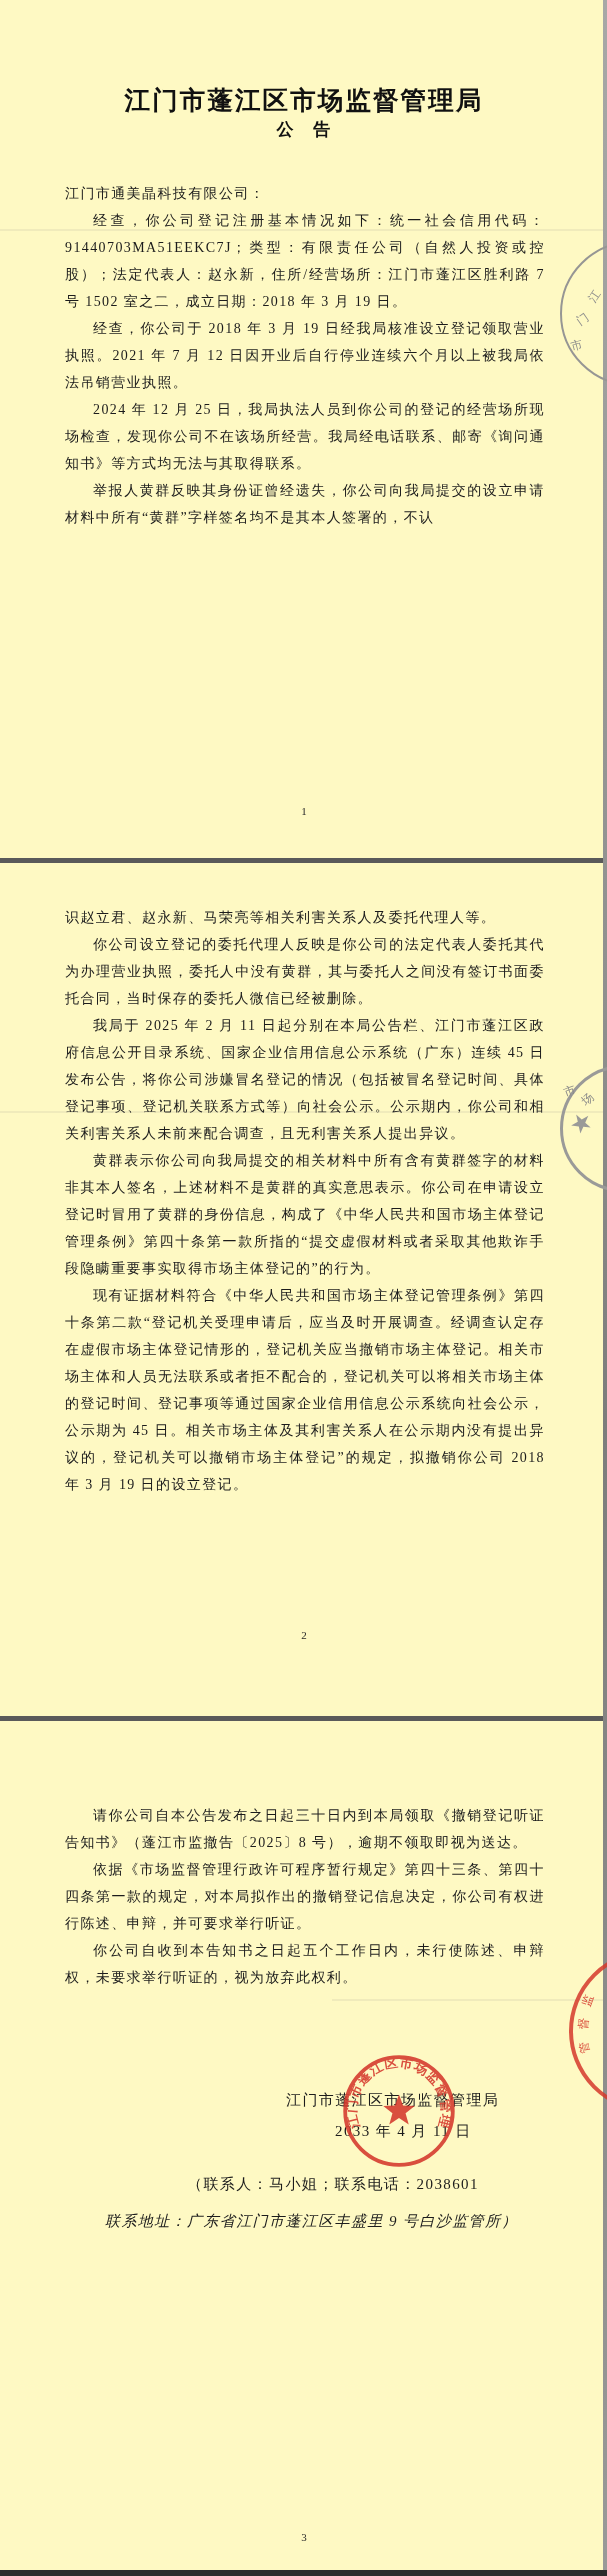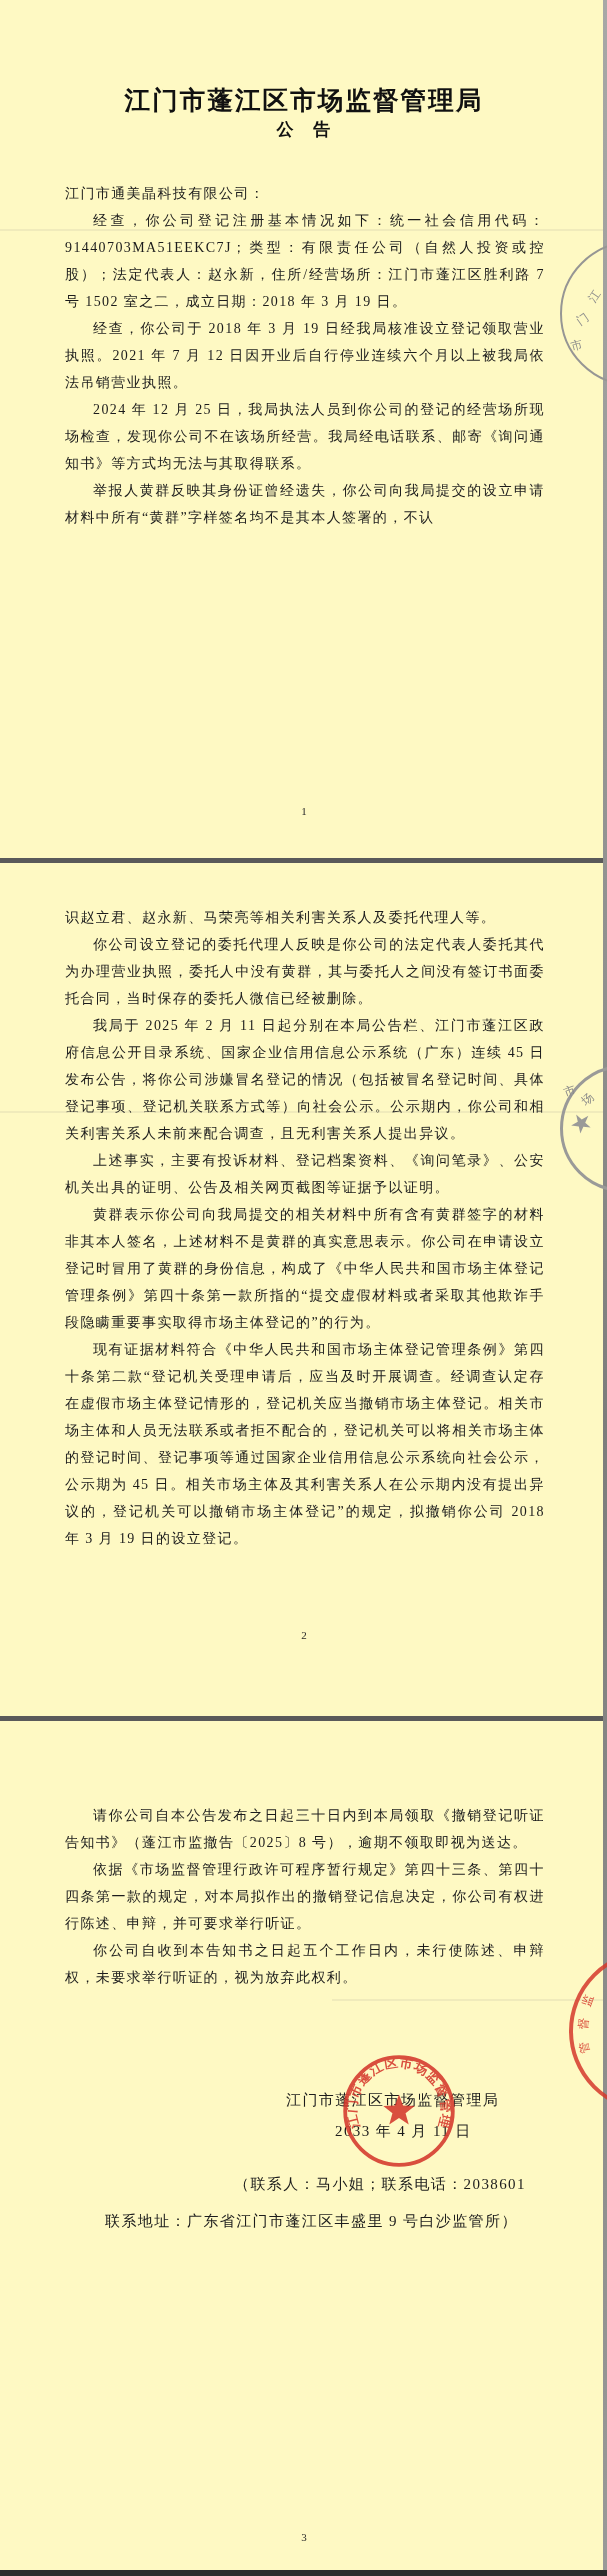--- a/index.html
+++ b/index.html
@@ -85,21 +85,20 @@
     <span class="edge-seal-char" style="left:571px; top:338px; color:#8f8f8d; transform:rotate(-15deg);">市</span>
   </div>
 
   <div class="divider" style="top:858px; height:4.8px;"></div>
 
   <div class="page" style="top:822px; height:854px;">
     <div class="body-block" style="top:82px; height:730px;">
       <p class="no-indent">识赵立君、赵永新、马荣亮等相关利害关系人及委托代理人等。</p>
       <p>你公司设立登记的委托代理人反映是你公司的法定代表人委托其代为办理营业执照，委托人中没有黄群，其与委托人之间没有签订书面委托合同，当时保存的委托人微信已经被删除。</p>
       <p>我局于 2025 年 2 月 11 日起分别在本局公告栏、江门市蓬江区政府信息公开目录系统、国家企业信用信息公示系统（广东）连续 45 日发布公告，将你公司涉嫌冒名登记的情况（包括被冒名登记时间、具体登记事项、登记机关联系方式等）向社会公示。公示期内，你公司和相关利害关系人未前来配合调查，且无利害关系人提出异议。</p>
-      <p>上述事实，主要有投诉材料、登记档案资料、《询问笔录》、公安机关出具的证明、公告及相关网页截图等证据予以证明。</p>
       <p>黄群表示你公司向我局提交的相关材料中所有含有黄群签字的材料非其本人签名，上述材料不是黄群的真实意思表示。你公司在申请设立登记时冒用了黄群的身份信息，构成了《中华人民共和国市场主体登记管理条例》第四十条第一款所指的“提交虚假材料或者采取其他欺诈手段隐瞒重要事实取得市场主体登记的”的行为。</p>
       <p>现有证据材料符合《中华人民共和国市场主体登记管理条例》第四十条第二款“登记机关受理申请后，应当及时开展调查。经调查认定存在虚假市场主体登记情形的，登记机关应当撤销市场主体登记。相关市场主体和人员无法联系或者拒不配合的，登记机关可以将相关市场主体的登记时间、登记事项等通过国家企业信用信息公示系统向社会公示，公示期为 45 日。相关市场主体及其利害关系人在公示期内没有提出异议的，登记机关可以撤销市场主体登记”的规定，拟撤销你公司 2018 年 3 月 19 日的设立登记。</p>
     </div>
     <div class="page-num" style="top:807px;">2</div>
 
     <div class="edge-seal" style="left:560px; top:243px; width:127px; height:127px; border:3.4px solid #9a9a98;"></div>
     <span class="edge-seal-char" style="left:564px; top:262px; color:#8c8c8a; transform:rotate(-20deg);">市</span>
     <span class="edge-seal-char" style="left:582px; top:270px; color:#8c8c8a; transform:rotate(-42deg);">场</span>
     <div class="edge-star" style="left:571px; top:291px; width:20.6px; height:20.6px; background:#9a9a98; transform:rotate(-30deg);"></div>
   </div>
@@ -109,22 +108,22 @@
   <div class="page" style="top:1721px; height:849px;border-radius:20px;">
     <div class="body-block" style="top:81px; height:227px;">
       <p>请你公司自本公告发布之日起三十日内到本局领取《撤销登记听证告知书》（蓬江市监撤告〔2025〕8 号），逾期不领取即视为送达。</p>
       <p>依据《市场监督管理行政许可程序暂行规定》第四十三条、第四十四条第一款的规定，对本局拟作出的撤销登记信息决定，你公司有权进行陈述、申辩，并可要求举行听证。</p>
       <p>你公司自收到本告知书之日起五个工作日内，未行使陈述、申辩权，未要求举行听证的，视为放弃此权利。</p>
     </div>
 
     <div class="sig-line" style="left:286px; top:370px;">江门市蓬江区市场监督管理局</div>
     <div class="sig-line" style="left:335px; top:401px;">2033 年 4 月 11 日</div>
 
-    <div class="sig-line" style="left:187px; top:454px;margin-left:47px;">（联系人：马小姐；联系电话：2038601</div>
-    <div class="sig-line" style="left:105px; top:491px;">联系地址：广东省江门市蓬江区丰盛里 9 号白沙监管所）</div>
+    <div class="sig-line" style="left:187px; top:454px;">（联系人：马小姐；联系电话：2038601</div>
+    <div class="sig-line" style="left:105px; top:491px;font-style:italic;">联系地址：广东省江门市蓬江区丰盛里 9 号白沙监管所）</div>
 
     <div class="page-num" style="top:810px;">3</div>
 
     <div class="edge-seal" style="left:569px; top:229px; width:162px; height:162px; border:4.1px solid rgba(213,56,44,0.85);"></div>
     <span class="edge-seal-char" style="left:582px; top:272px; color:rgba(213,56,44,0.9); transform:rotate(-70deg);">监</span>
     <span class="edge-seal-char" style="left:578px; top:295px; color:rgba(213,56,44,0.9); transform:rotate(-85deg);">督</span>
     <span class="edge-seal-char" style="left:579px; top:319px; color:rgba(213,56,44,0.9); transform:rotate(-100deg);">管</span>
   </div>
 
   <svg id="main-seal" viewBox="0 0 200 200">

